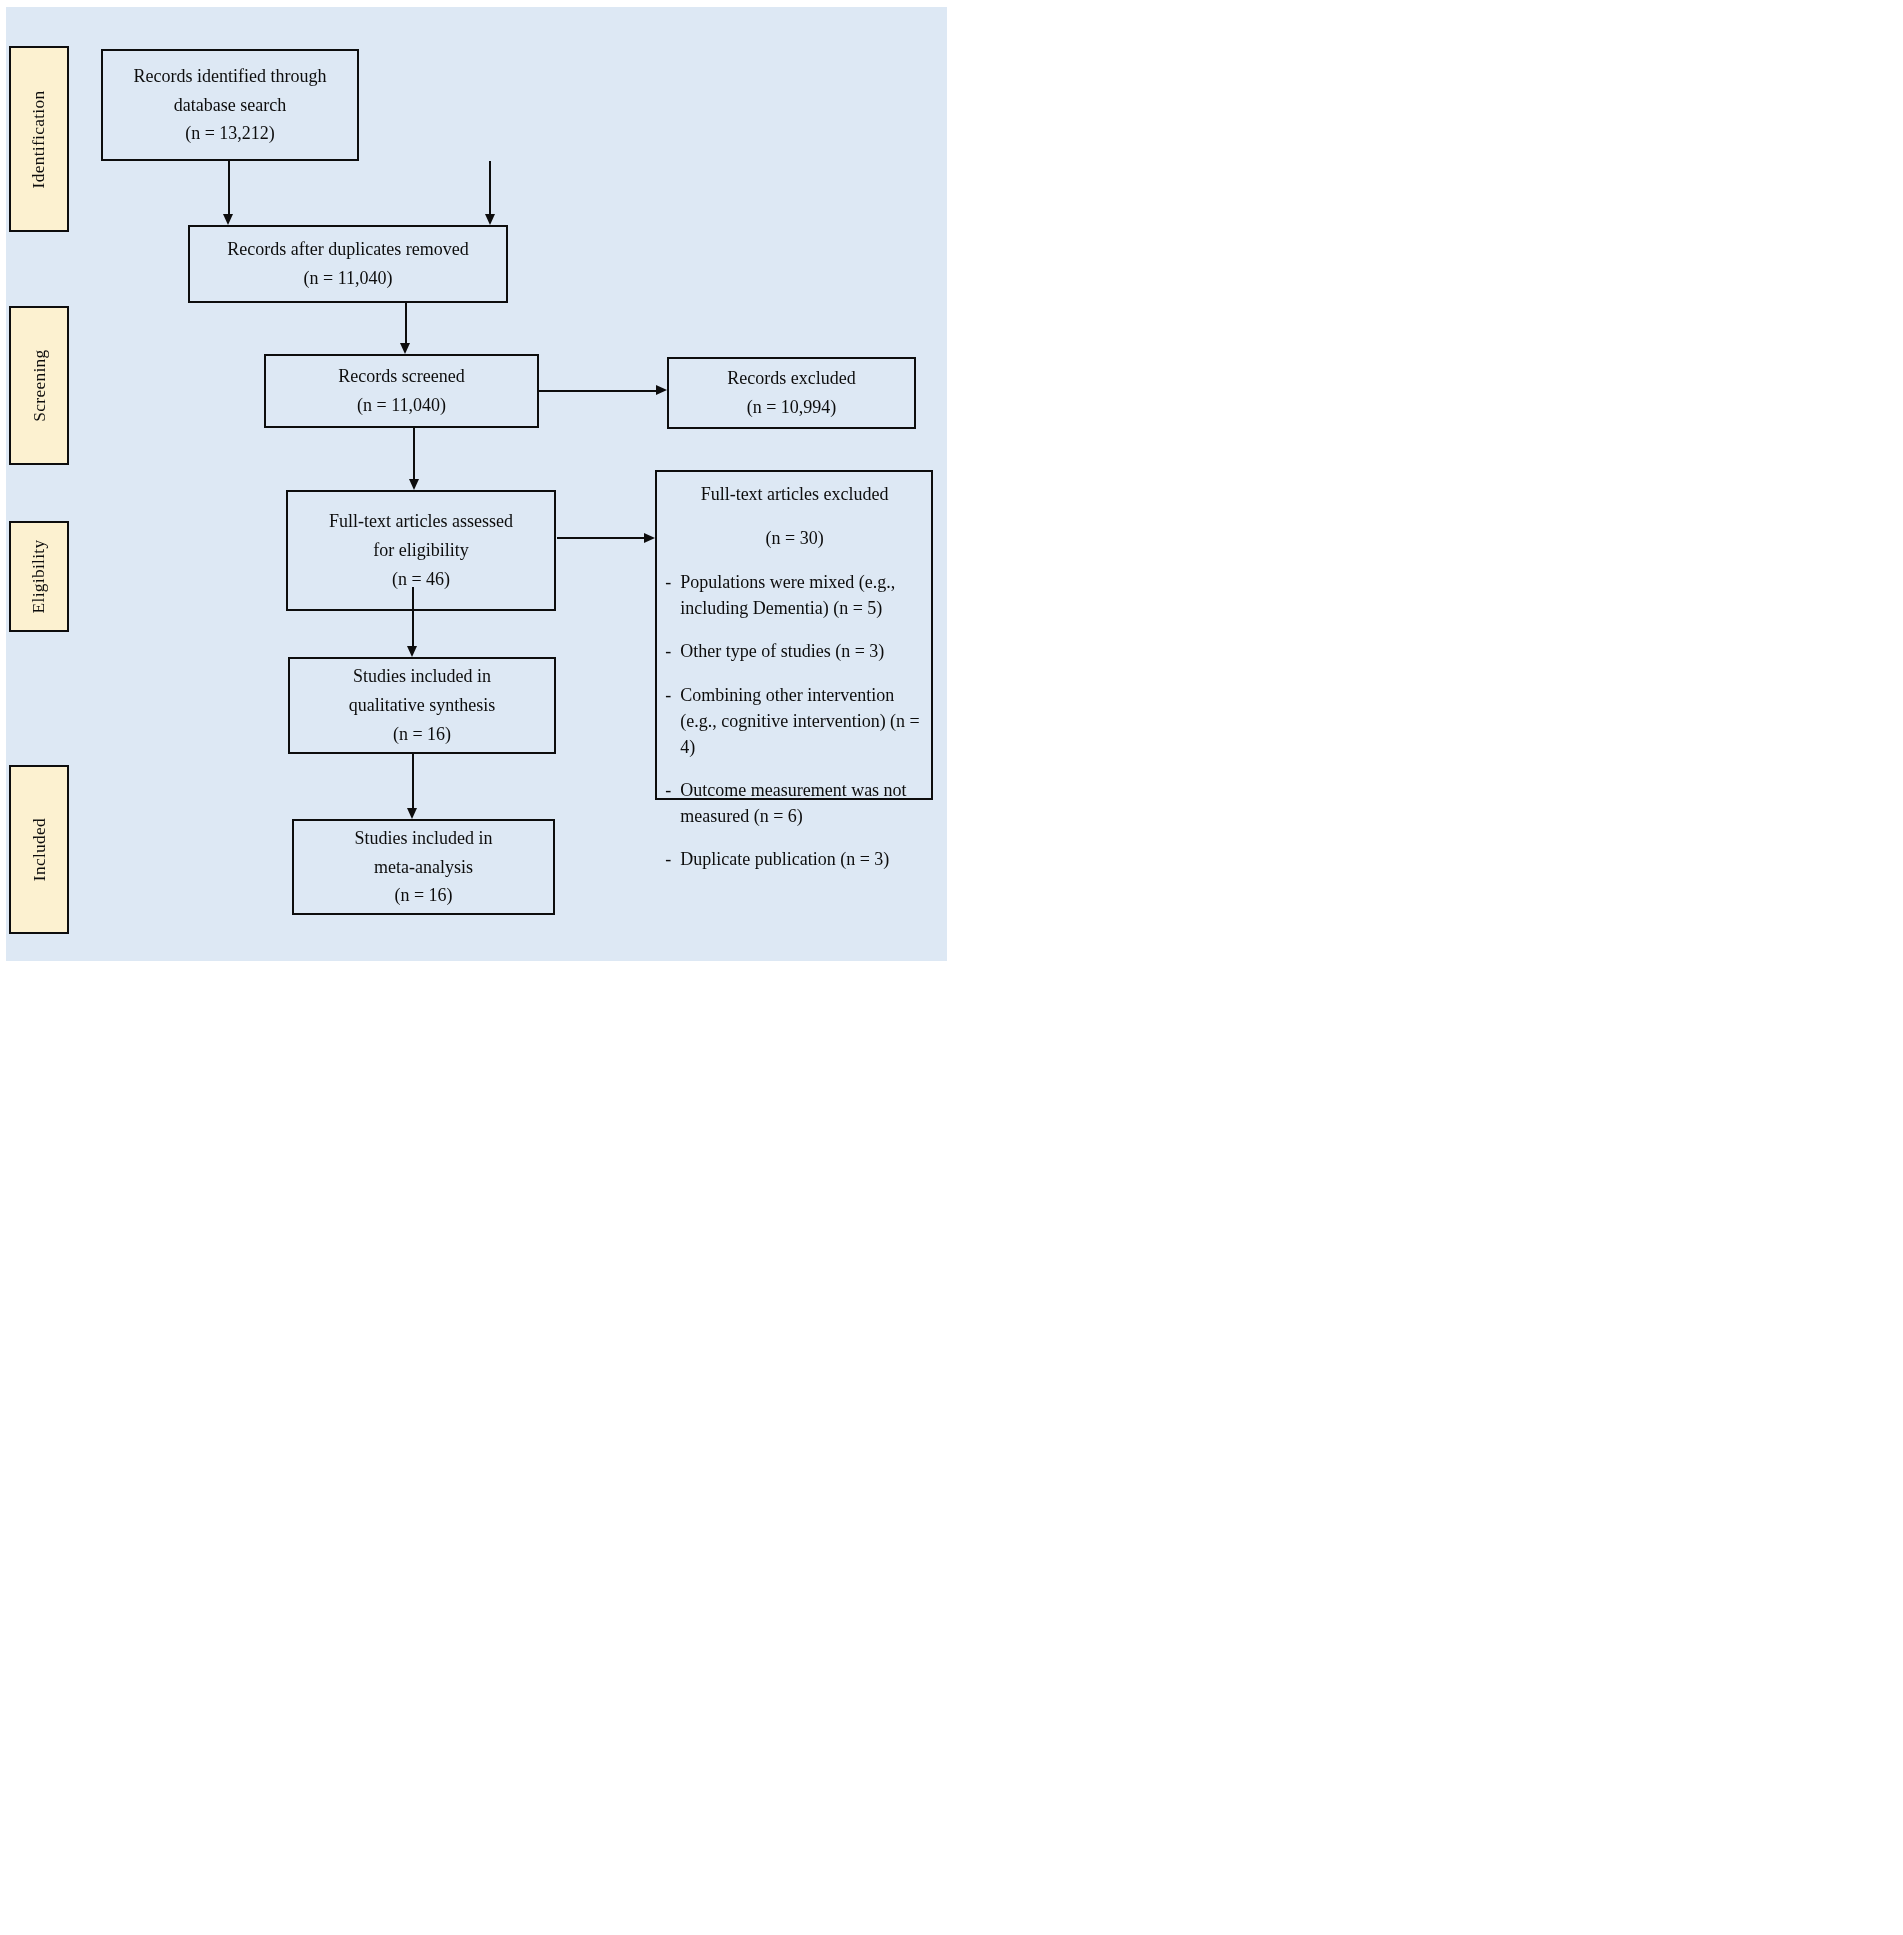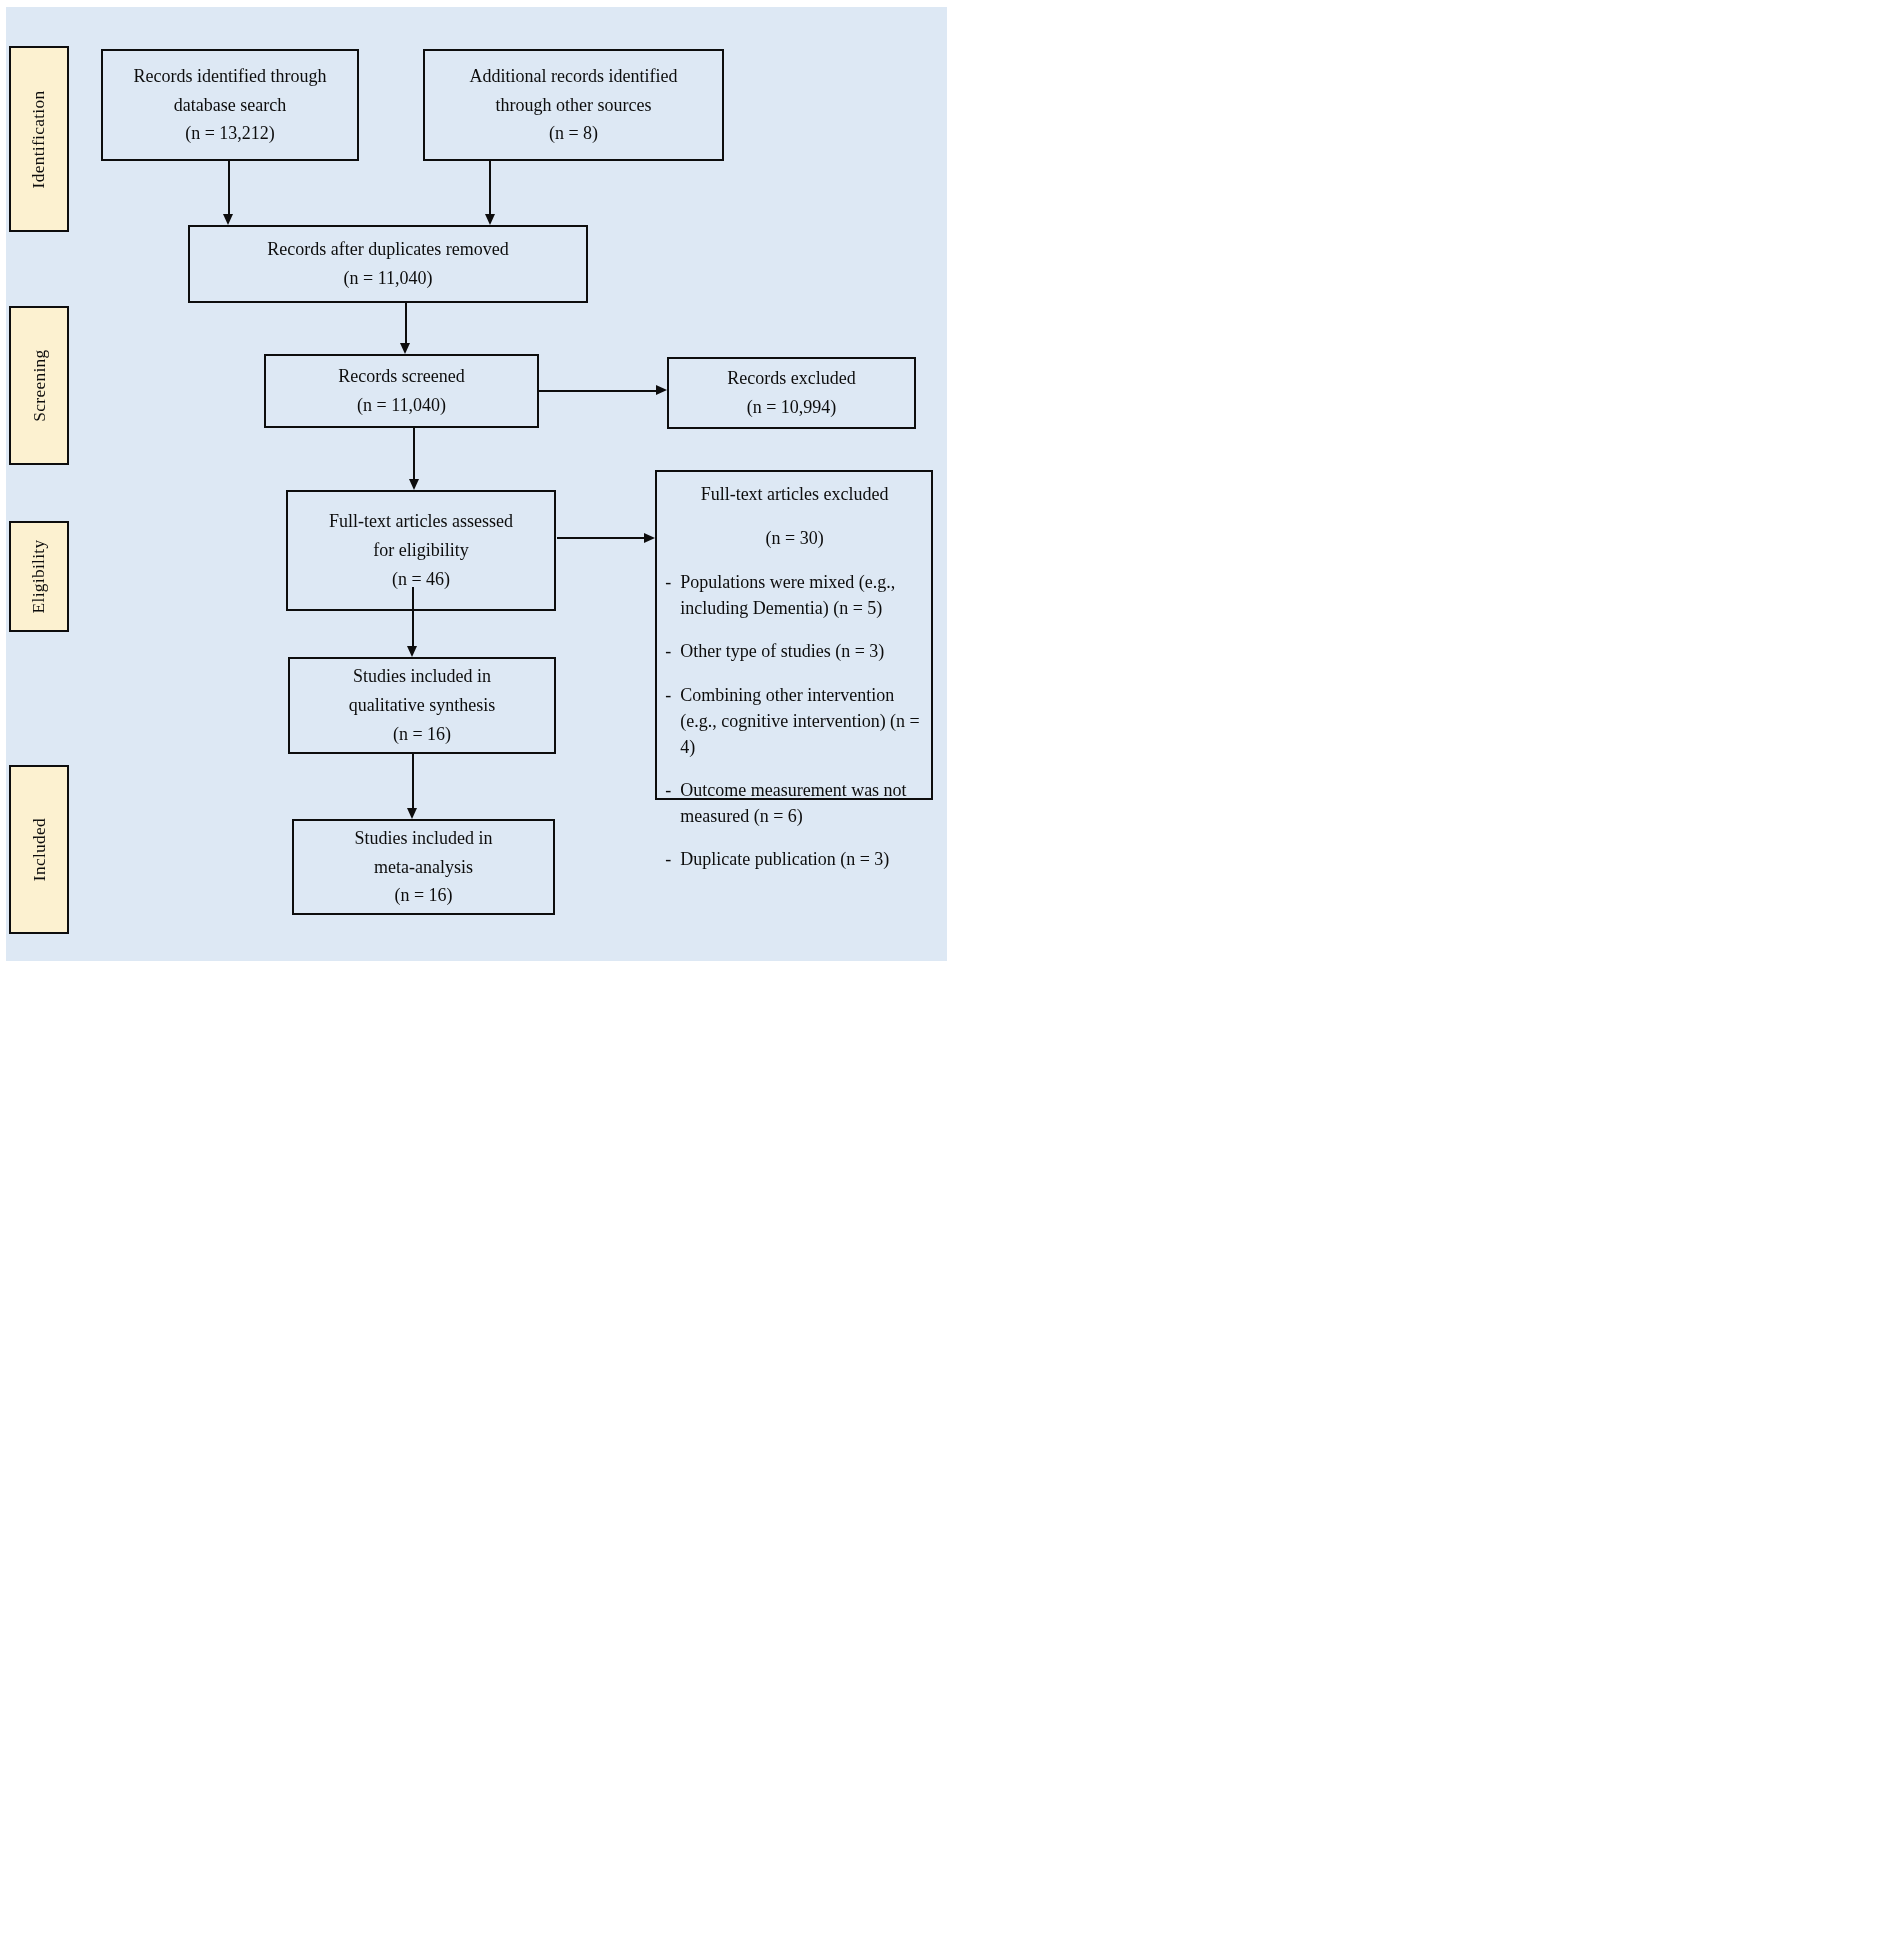--- a/index.html
+++ b/index.html
@@ -78,27 +78,22 @@
   <div class="stage" style="top:765px;height:169px;">
     <span>Included</span>
   </div>
 
   <div class="fbox" style="left:101px;top:49px;width:258px;height:112px;">
     <span class="line">Records identified through</span>
     <span class="line">database search</span>
     <span class="line">(n = 13,212)</span>
   </div>
 
-  <div class="fbox" style="left:423px;top:49px;width:301px;height:112px;">
-    <span class="line">Additional records identified</span>
-    <span class="line">through other sources</span>
-    <span class="line">(n = 8)</span>
-  </div>
 
-  <div class="fbox" style="left:188px;top:225px;width:400px;height:78px;">
+  <div class="fbox" style="left:188px;top:225px;width:320px;height:78px;">
     <span class="line">Records after duplicates removed</span>
     <span class="line">(n = 11,040)</span>
   </div>
 
   <div class="fbox" style="left:264px;top:354px;width:275px;height:74px;">
     <span class="line">Records screened</span>
     <span class="line">(n = 11,040)</span>
   </div>
 
   <div class="fbox" style="left:667px;top:357px;width:249px;height:72px;">

